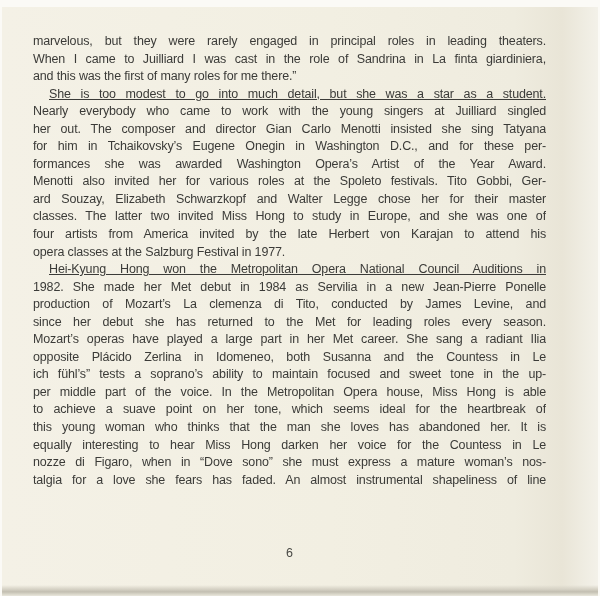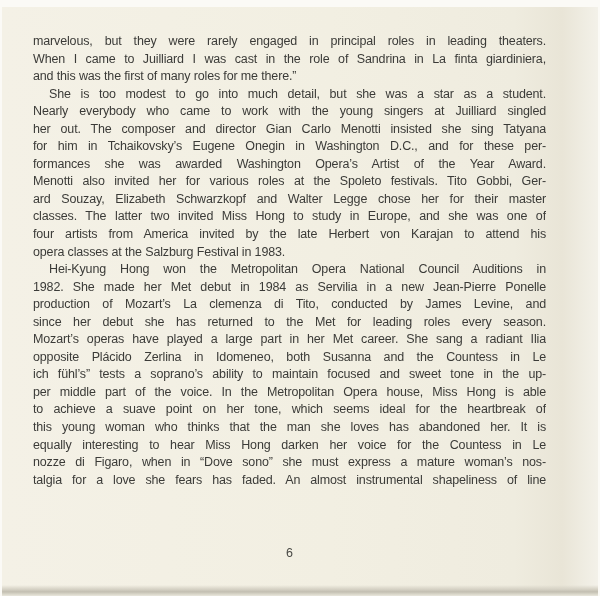--- a/index.html
+++ b/index.html
@@ -56,20 +56,21 @@
     letter-spacing: -0.15px;
     text-align: justify;
     text-align-last: justify;
     white-space: normal;
   }
   .line.endline {
     text-align-last: left;
   }
   .line.indent {
     padding-left: 16px;
+    text-decoration: underline;
   }
   .ital {
   }
   .page-num {
     position: absolute;
     left: 31px;
     top: 539px;
     width: 513px;
     text-align: center;
     font-size: 12.5px;
@@ -89,21 +90,21 @@
       <div>
         <div class="line indent"><span>She is too modest to go into much detail, but she was a star as a student.</span></div>
         <div class="line"><span>Nearly everybody who came to work with the young singers at Juilliard singled</span></div>
         <div class="line"><span>her out. The composer and director Gian Carlo Menotti insisted she sing Tatyana</span></div>
         <div class="line"><span>for him in Tchaikovsky’s </span><span class="ital">Eugene Onegin</span><span> in Washington D.C., and for these per-</span></div>
         <div class="line"><span>formances she was awarded Washington Opera’s Artist of the Year Award.</span></div>
         <div class="line"><span>Menotti also invited her for various roles at the Spoleto festivals. Tito Gobbi, Ger-</span></div>
         <div class="line"><span>ard Souzay, Elizabeth Schwarzkopf and Walter Legge chose her for their master</span></div>
         <div class="line"><span>classes. The latter two invited Miss Hong to study in Europe, and she was one of</span></div>
         <div class="line"><span>four artists from America invited by the late Herbert von Karajan to attend his</span></div>
-        <div class="line endline"><span>opera classes at the Salzburg Festival in 1983.</span></div>
+        <div class="line endline"><span>opera classes at the Salzburg Festival in 1977.</span></div>
       </div>
       <div>
         <div class="line indent"><span>Hei-Kyung Hong won the Metropolitan Opera National Council Auditions in</span></div>
         <div class="line"><span>1982. She made her Met debut in 1984 as Servilia in a new Jean-Pierre Ponelle</span></div>
         <div class="line"><span>production of Mozart’s </span><span class="ital">La clemenza di Tito</span><span>, conducted by James Levine, and</span></div>
         <div class="line"><span>since her debut she has returned to the Met for leading roles every season.</span></div>
         <div class="line"><span>Mozart’s operas have played a large part in her Met career. She sang a radiant Ilia</span></div>
         <div class="line"><span>opposite Plácido Zerlina in </span><span class="ital">Idomeneo</span><span>, both Susanna and the Countess in </span><span class="ital">Le</span></div>
         <div class="line"><span>ich fühl’s” tests a soprano’s ability to maintain focused and sweet tone in the up-</span></div>
         <div class="line"><span>per middle part of the voice. In the Metropolitan Opera house, Miss Hong is able</span></div>

